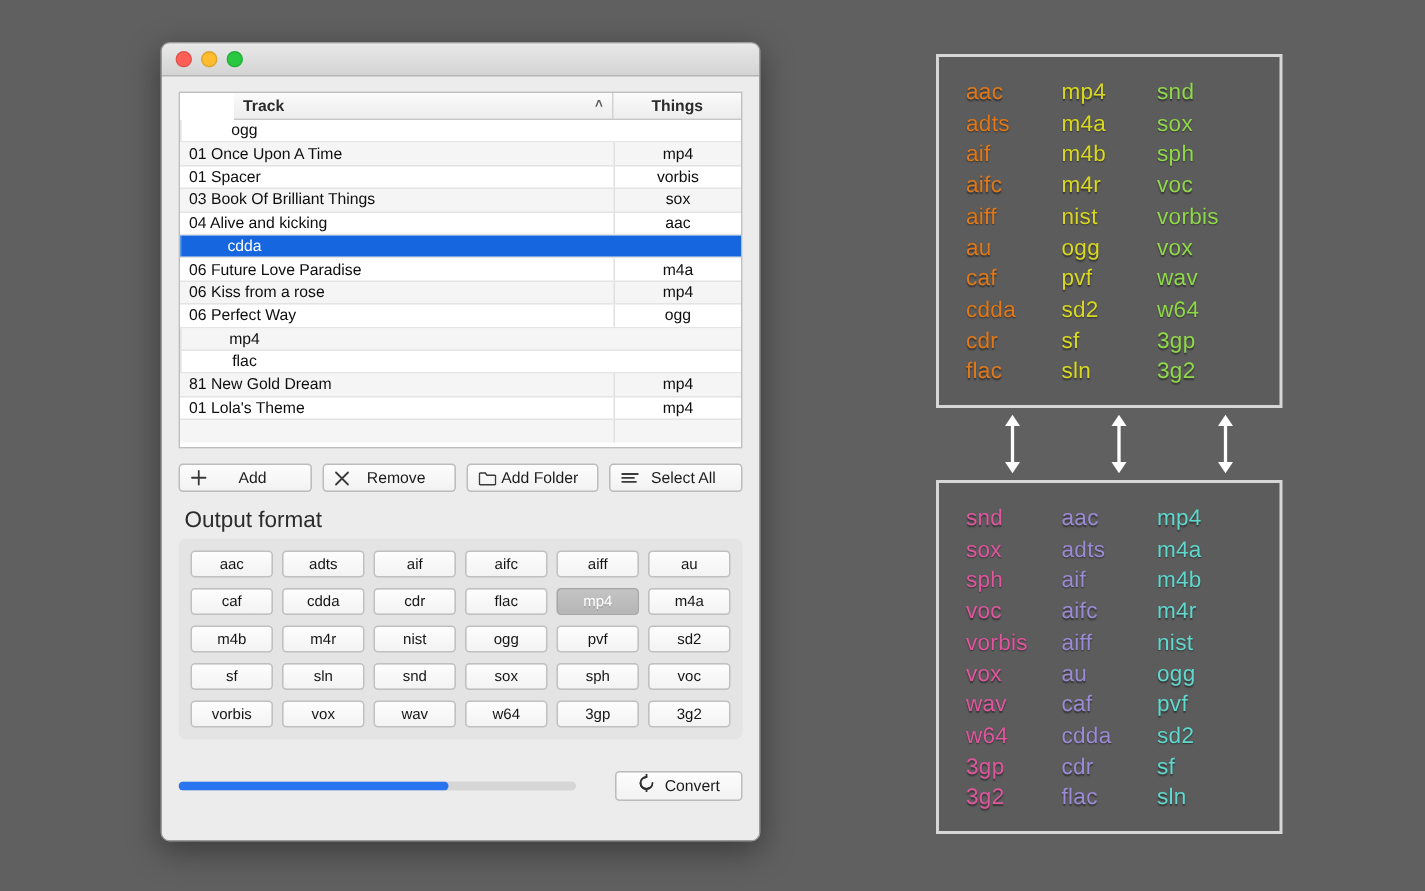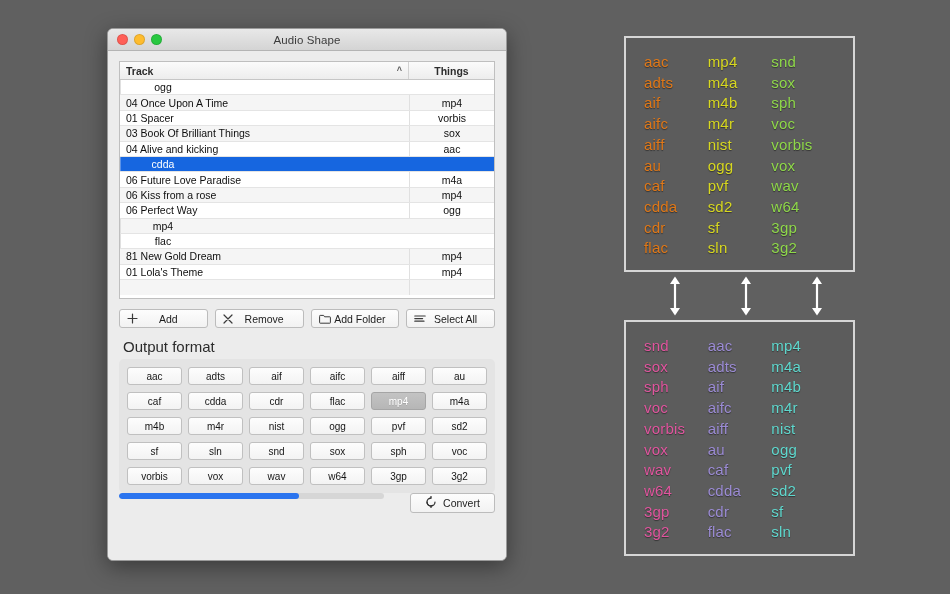--- a/index.html
+++ b/index.html
@@ -84,20 +84,21 @@
     overflow: hidden;
   }
   .thead {
     display: flex;
     height: 18px;
     background: linear-gradient(to bottom,#fbfbfb,#ededed);
     border-bottom: 1px solid #c6c6c6;
     font-size: 10.5px;
     color: #2c2c2c;
     font-weight: bold;
+    margin-left: 36px;
   }
   .th {
     display: flex;
     align-items: center;
     height: 100%;
   }
   .th.track {
     flex: 1 1 auto;
     padding-left: 6px;
     justify-content: space-between;
@@ -206,21 +207,21 @@
     background: linear-gradient(to bottom,#c3c3c3,#b6b6b6);
     border-color: #a5a5a5;
     color: #ffffff;
     text-shadow: 0 1px 0 rgba(0,0,0,0.10);
   }
 
   
   .footer {
     flex: 1 1 auto;
     display: flex;
-    align-items: flex-start;
+    align-items: center;
     gap: 26px;
     padding-bottom: 6px;
   }
   .progress {
     flex: 1 1 auto;
     height: 6px;
     border-radius: 3px;
     background: #d6d6d6;
     overflow: hidden;
   }
@@ -291,41 +292,40 @@
 <div id="root">
 
   <div class="window">
 
     <div class="titlebar">
       <div class="lights">
         <div class="light red"></div>
         <div class="light yellow"></div>
         <div class="light green"></div>
       </div>
-      <div class="win-title">Audio Shape</div>
     </div>
 
     <div class="win-body">
 
       <div class="table-wrap">
         <div class="thead">
           <div class="th track">
             <span>Track</span>
             <span class="sort-chevron">˄</span>
           </div>
           <div class="th format">
             <span>Things</span>
           </div>
         </div>
         <div id="table-body">
             <div class="trow">
               <div class="cell-format">ogg</div>
             </div>
             <div class="trow">
-              <div class="cell-track">04 Once Upon A Time</div>
+              <div class="cell-track">01 Once Upon A Time</div>
               <div class="cell-format">mp4</div>
             </div>
             <div class="trow">
               <div class="cell-track">01 Spacer</div>
               <div class="cell-format">vorbis</div>
             </div>
             <div class="trow">
               <div class="cell-track">03 Book Of Brilliant Things</div>
               <div class="cell-format">sox</div>
             </div>

